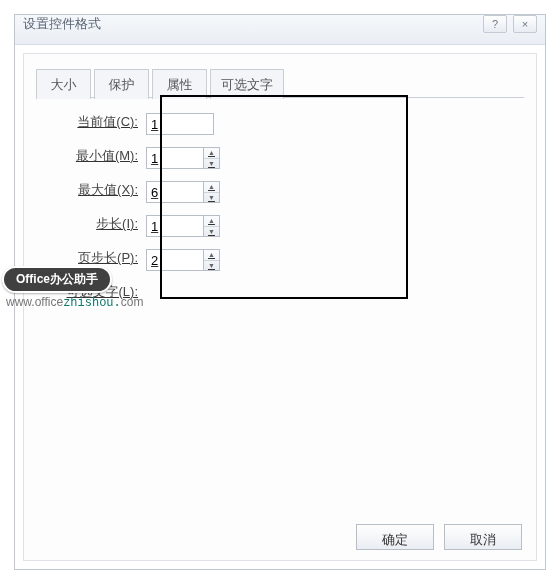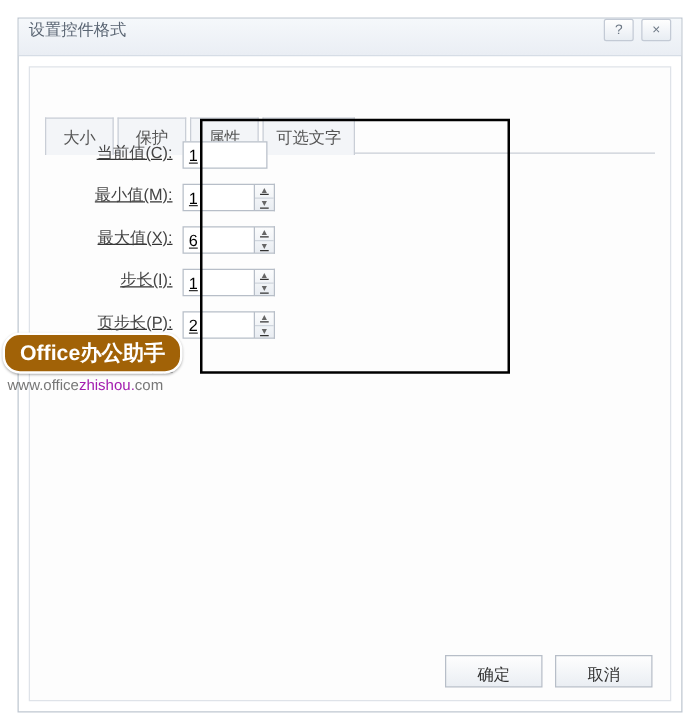--- a/index.html
+++ b/index.html
@@ -43,21 +43,20 @@
     left: 8px; right: 8px; top: 38px; bottom: 8px;
     border: 1px solid #dfe3e9;
     background: #fdfdfd;
   }
   .tabs {
     position: absolute;
     left: 12px; top: 14px; right: 12px;
     height: 30px;
     border-bottom: 1px solid #c9ced6;
     display: flex;
-    margin-top: 25px;
   }
   .tab {
     height: 30px;
     min-width: 55px;
     padding: 0 10px;
     border: 1px solid #c9ced6;
     border-bottom: none;
     margin-right: 3px;
     display: flex; align-items: center; justify-content: center;
     background: #f3f5f8;
@@ -148,26 +147,26 @@
     background: linear-gradient(#fefefe,#eaeef3);
     font-size:13px; color:#333;
     display:flex; align-items:flex-end; justify-content:center;
   }
   .watermark {
     position:absolute;
     left: 2px; top: 266px;
     width: 170px;
   }
   .wm-pill {
-    background: #a16207;
+    background: #404040;
     color:#fff;
     font-weight:bold;
     border-radius: 14px;
     padding: 3px 12px;
-    font-size: 17px;
+    font-size: 12px;
     display:inline-block;
     border: 2px solid #fff;
     box-shadow: 0 1px 2px rgba(0,0,0,.3);
   }
   .wm-pill .o { color:#fff; }
   .wm-url {
     color:#777; font-size:12px;
     margin-top:2px;
     padding-left:4px;
   }
@@ -268,15 +267,15 @@
         </div>
     </div>
   </div>
 </div>
 
 <div class="watermark">
   <span class="wm-pill">
     <span class="o">Office</span><span>办公助手</span>
   </span>
   <div class="wm-url">
-    <span>www.office</span><span style="color:#a21caf;">zhishou.</span><span>com</span>
+    <span>www.office</span><span style="color:#0f766e;font-family:Liberation Mono, monospace;">zhishou.</span><span>com</span>
   </div>
 </div>
 
 </body></html>

